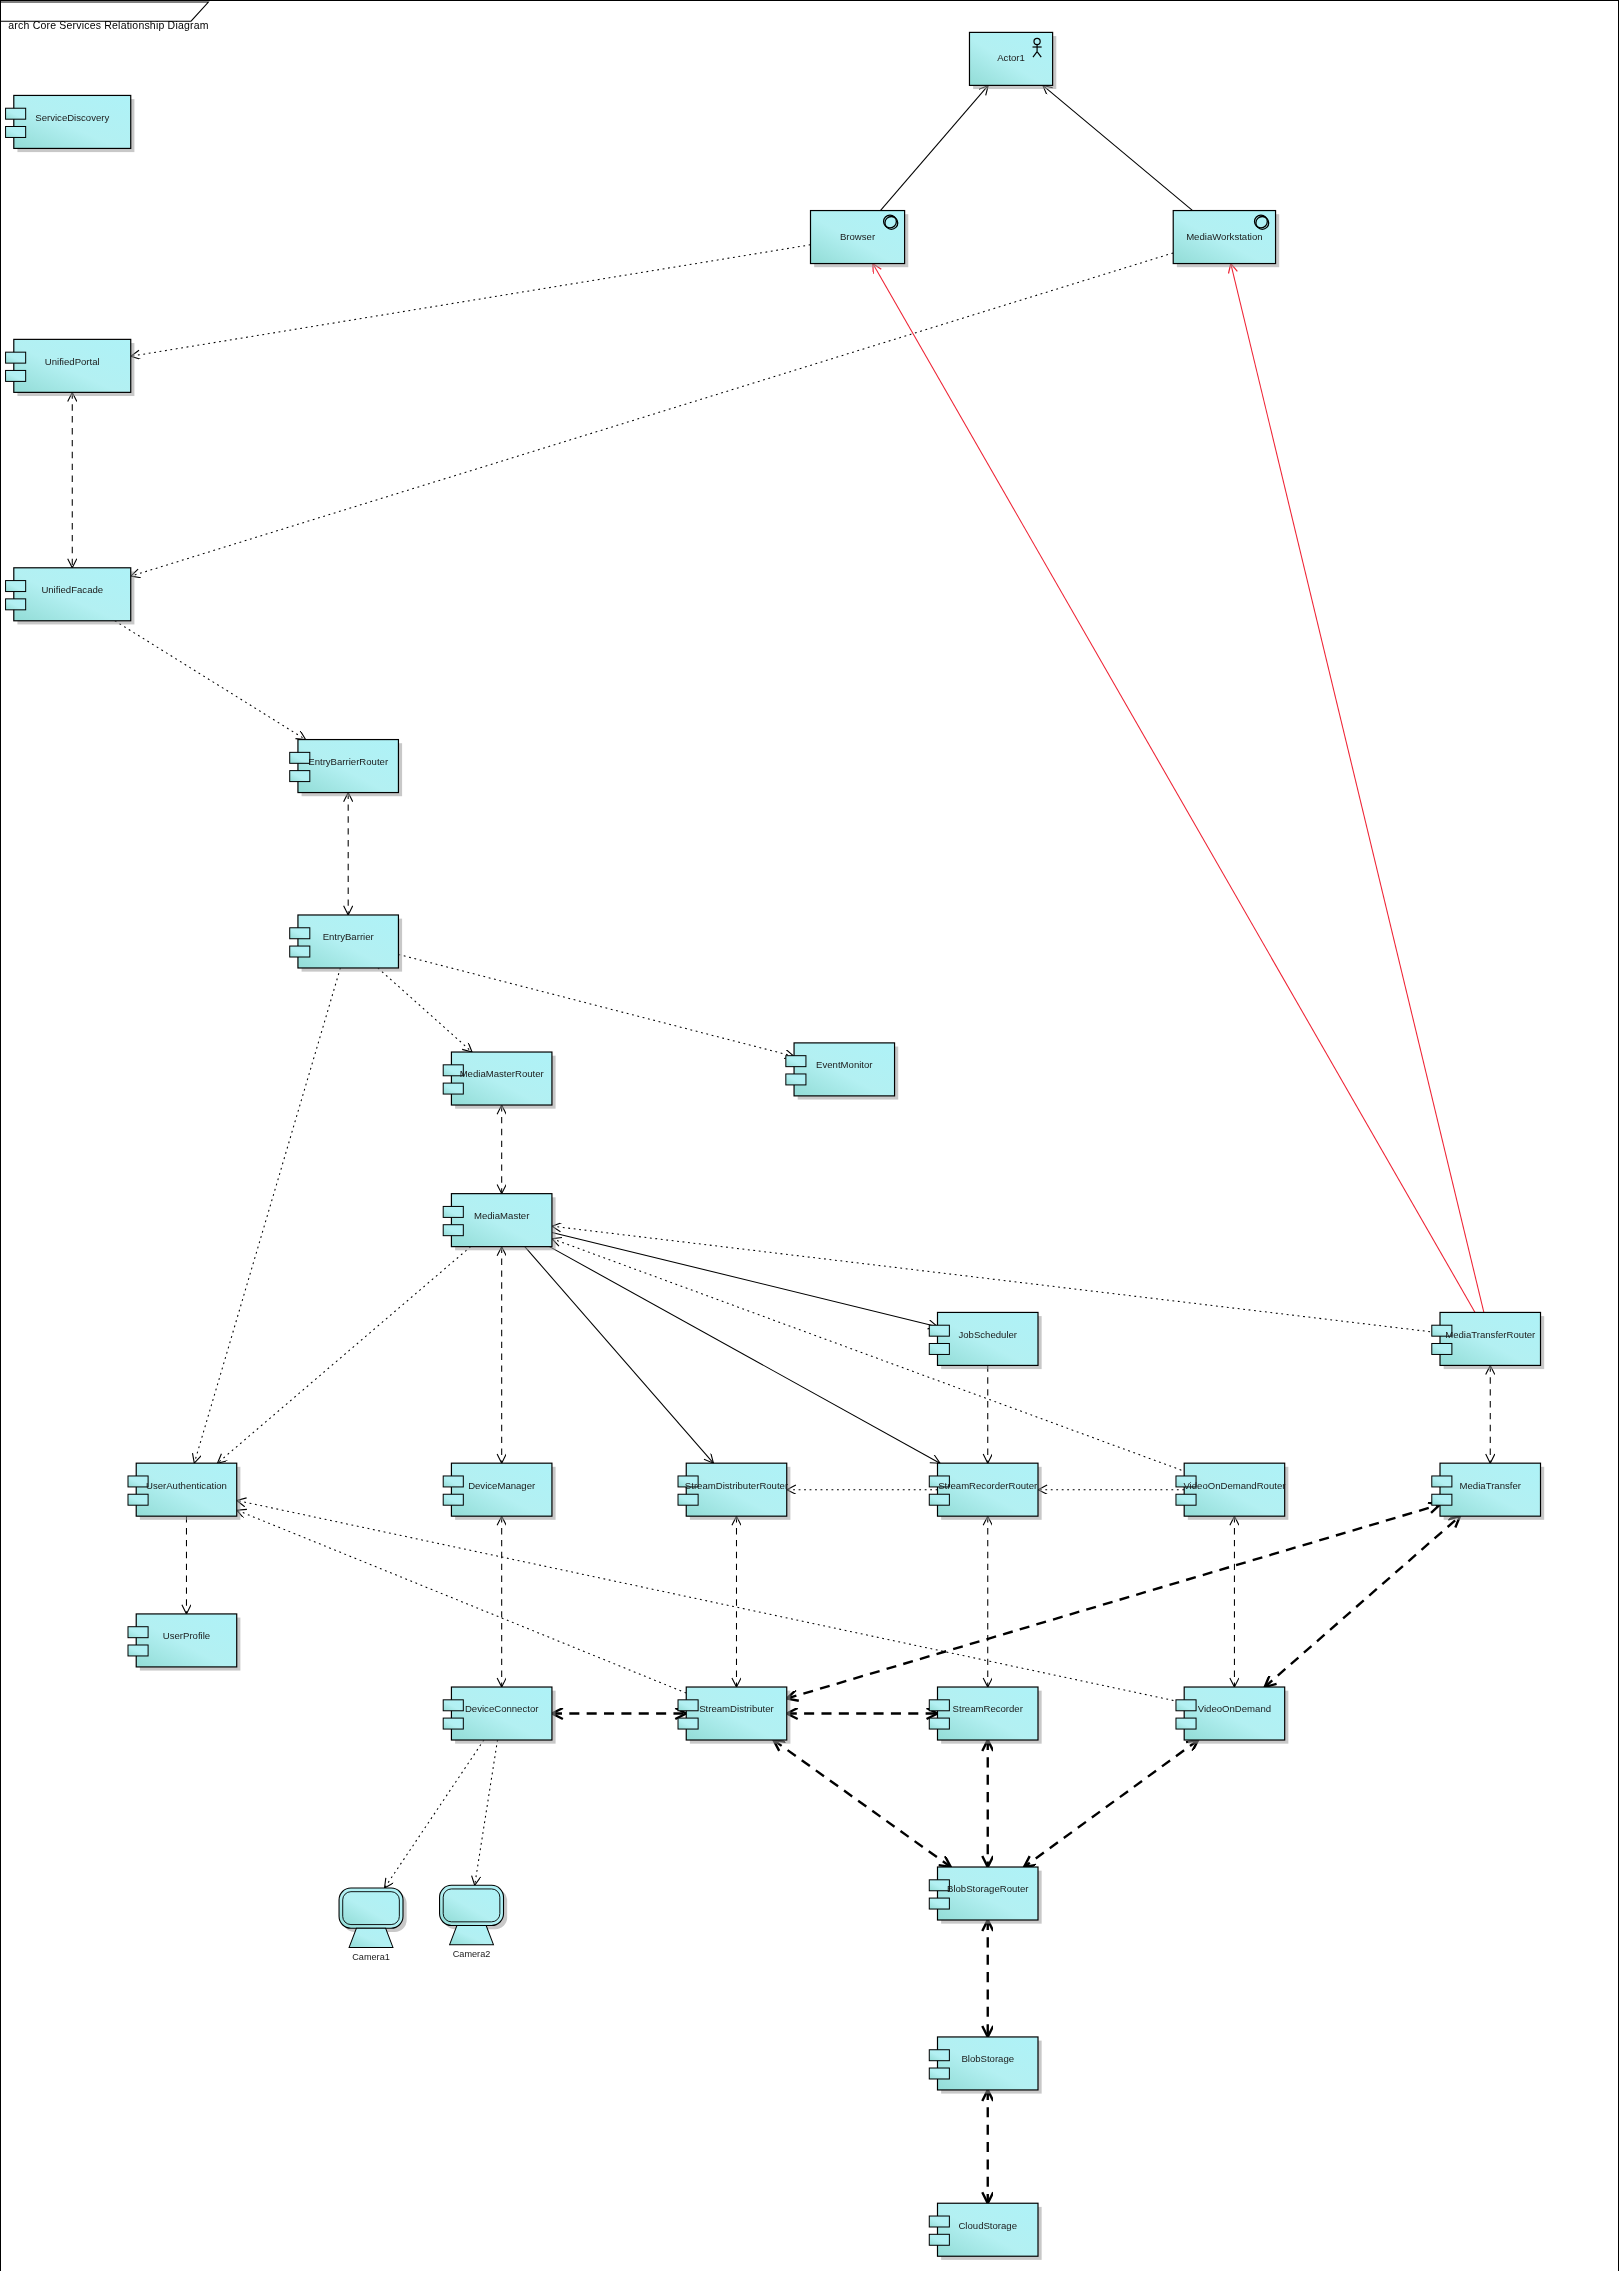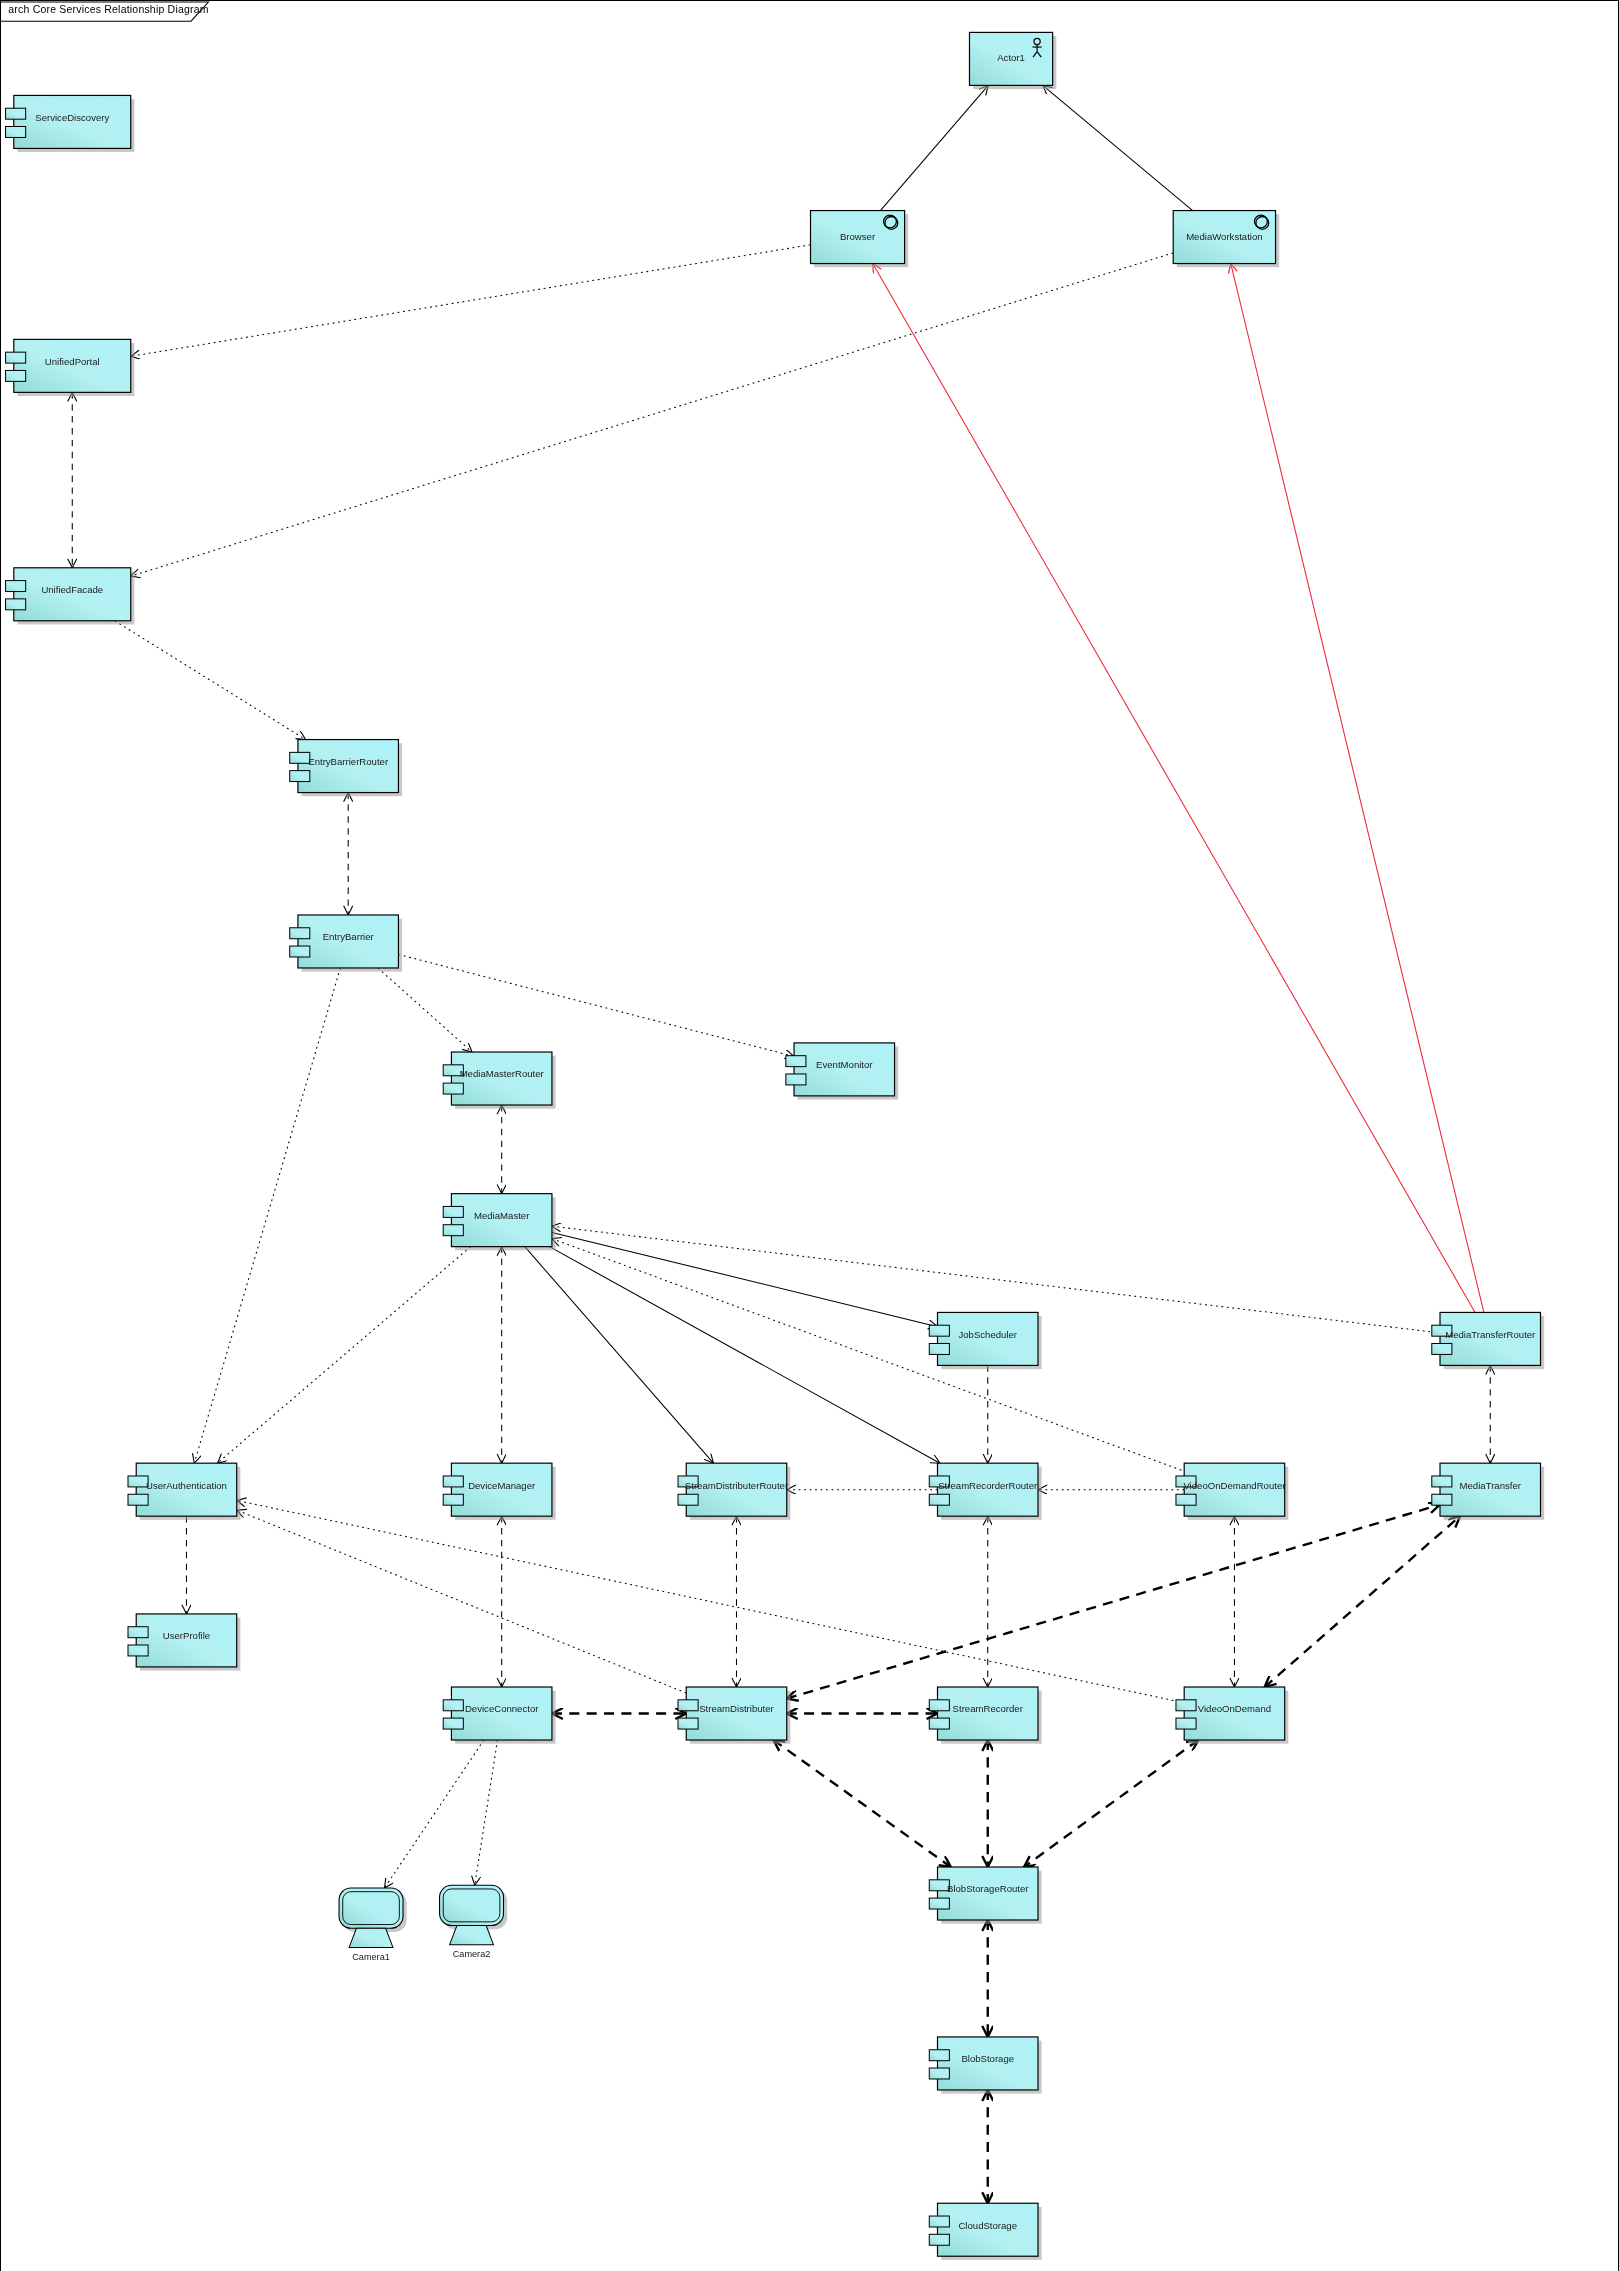--- a/index.html
+++ b/index.html
@@ -1,21 +1,21 @@
 <!DOCTYPE html>
 <html style="font-size:14.6px"><head>
 <meta charset="utf-8">
 <style>
   html,body{margin:0;padding:0;background:#ffffff;}
   body{font-family:"Liberation Sans",sans-serif;}
   #canvas{position:relative;width:1619px;height:2272px;background:#ffffff;
           border:0.9px solid #000;box-sizing:border-box;overflow:hidden;}
   #tab{position:absolute;left:0;top:0;height:20px;box-sizing:border-box;
        border-right:0;background:#fff;display:flex;align-items:center;}
-  #tab .tabbox{position:relative;height:28px;display:flex;align-items:flex-start;
+  #tab .tabbox{position:relative;height:28px;display:flex;align-items:flex-end;
        padding:0 24px 0 7.3px;border-right:none;margin-top:12px;}
   #tabtext{font-size:10.5px;color:#000;white-space:nowrap;letter-spacing:0.2px;}
   svg{position:absolute;left:0;top:0;}
   .nd-label{font-size:10.5px;fill:#1a1a1a;font-family:"Liberation Sans",sans-serif;
             text-anchor:middle;dominant-baseline:middle;}
   .cam-label{font-size:10px;fill:#1a1a1a;font-family:"Liberation Sans",sans-serif;
             text-anchor:middle;}
 </style>
 </head>
 <body>

